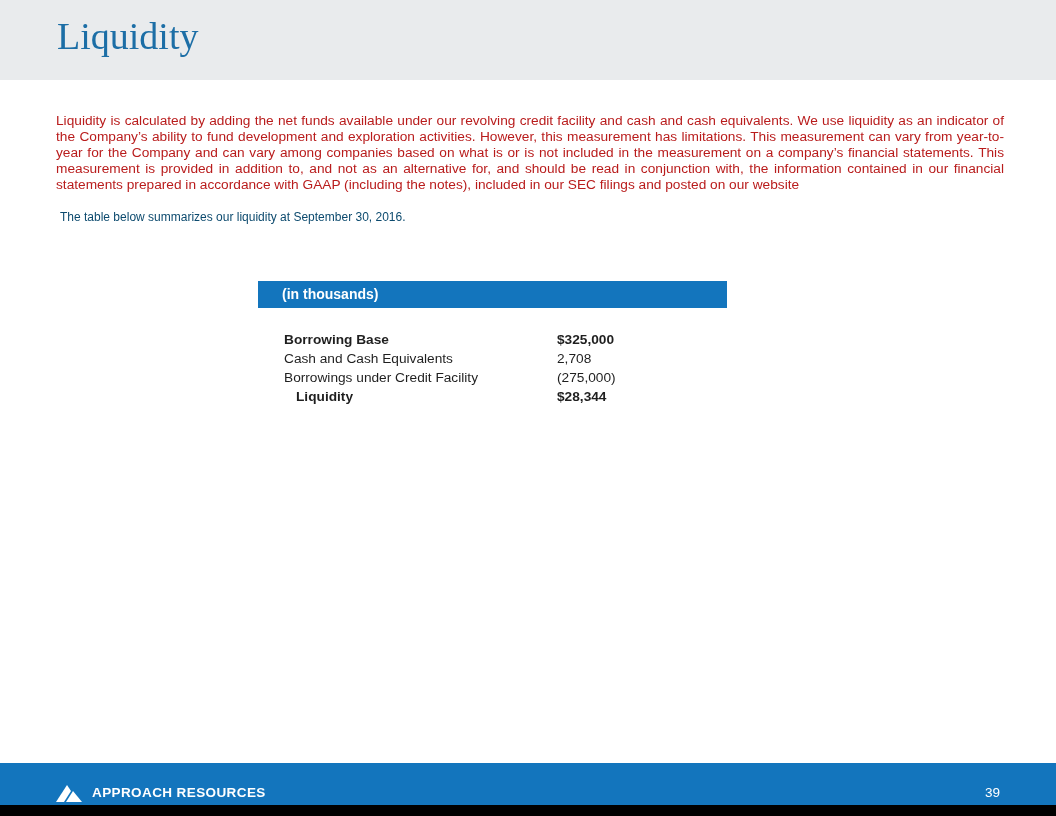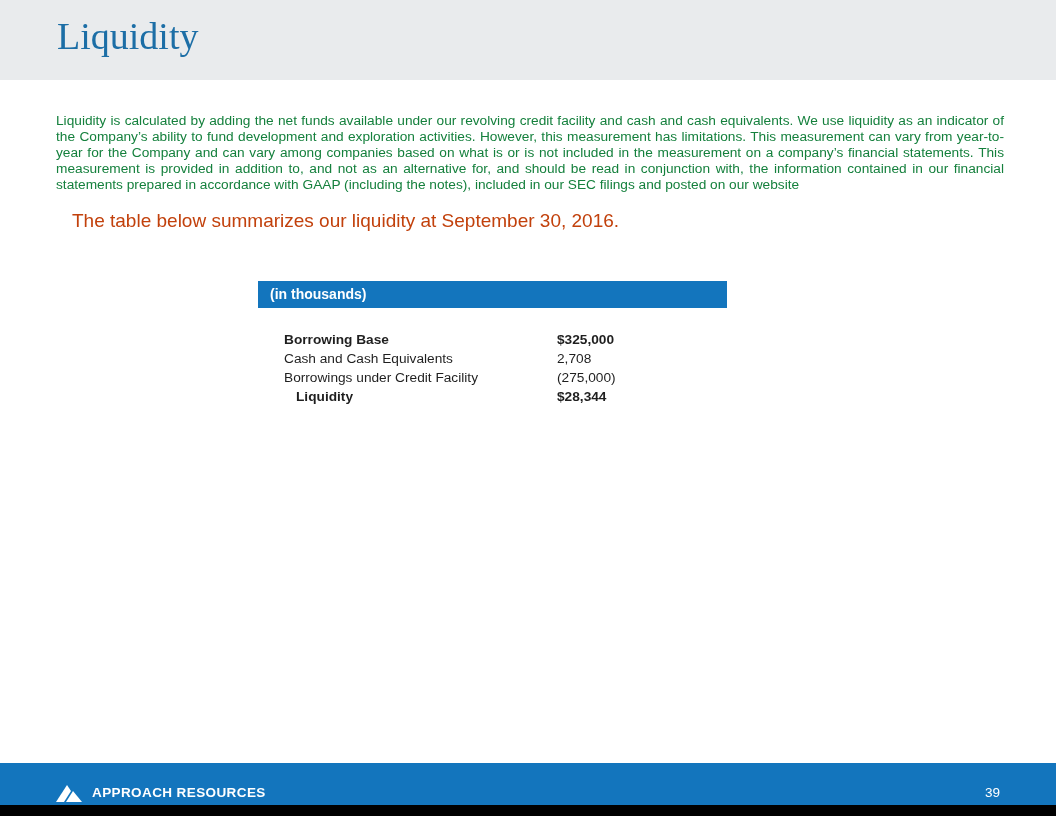--- a/index.html
+++ b/index.html
@@ -28,43 +28,43 @@
     font-size: 38px;
     font-weight: normal;
     color: #1c6ea6;
   }
   .body-copy {
     position: absolute;
     left: 56px; top: 113px;
     width: 948px;
     font-size: 13.7px;
     line-height: 16px;
-    color: #15803d;
+    color: #b91c1c;
     text-align: justify;
   }
   .table-intro {
     position: absolute;
-    left: 72px; top: 210px;
-    font-size: 19px;
-    color: #c2410c;
+    left: 60px; top: 210px;
+    font-size: 12px;
+    color: #0c4a6e;
   }
   .liq-table {
     position: absolute;
     left: 258px; top: 281px;
     width: 469px;
     font-size: 13.7px;
     color: #1f1f1f;
   }
   .liq-header {
     background: #1375bd;
     color: #ffffff;
     font-weight: bold;
     height: 27px;
     line-height: 27px;
-    padding-left: 12px;
+    padding-left: 24px;
     font-size: 14px;
   }
   .liq-rows { margin-top: 22px; }
   .liq-row {
     display: flex;
     height: 19px;
     align-items: center;
   }
   .liq-label { flex: 1; padding-left: 26px; white-space: nowrap; }
   .liq-row.total .liq-label { padding-left: 38px; }

